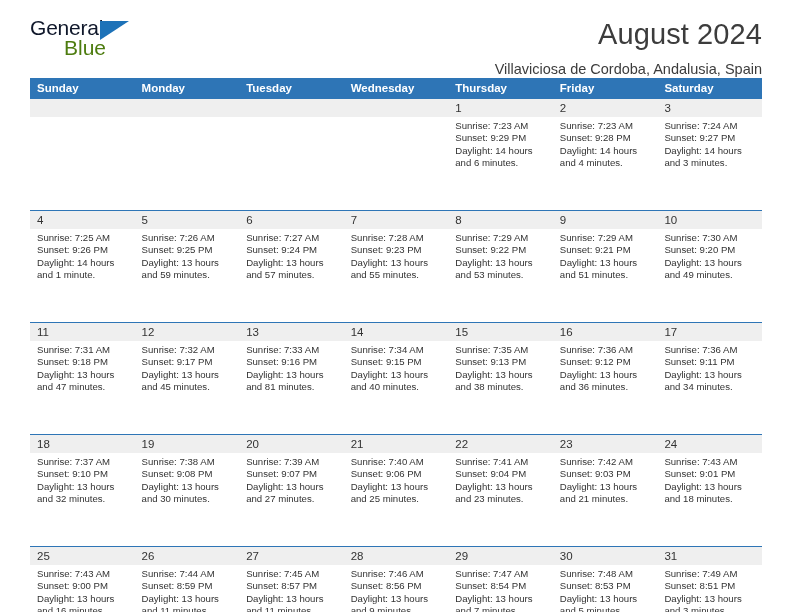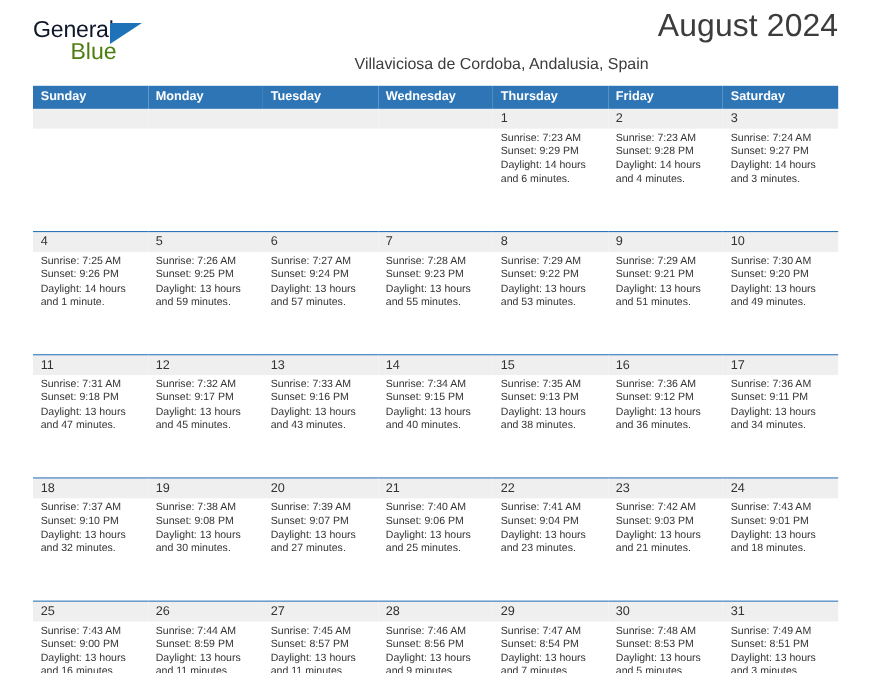--- a/index.html
+++ b/index.html
@@ -52,34 +52,34 @@
     position: absolute;
     left: 34px; top: 20px;
     font-size: 21px;
     color: #4d7c0f;
     font-family: "Liberation Sans", sans-serif;
   }
   .title-block {
     text-align: right;
     flex: 1 1 auto;
     padding-top: 6px;
+    margin-top: 10px;
   }
   .month-title {
     font-size: 29px;
     font-weight: normal;
     color: #3c3c3c;
     line-height: 36px;
     letter-spacing: 0.1px;
   }
   .location {
     font-size: 14.5px;
     color: #3c3c3c;
     line-height: 22px;
     margin-top: 6px;
-    text-align: center;
   }
 
   
   .calendar {
     width: 732px;
     border-collapse: collapse;
     table-layout: fixed;
   }
   .calendar th {
     background: #2e75b6;
@@ -279,21 +279,21 @@
               <div class="cell-line">Daylight: 13 hours</div>
               <div class="cell-line">and 45 minutes.</div>
             </div>
           </td>
           <td class="day-cell">
             <div class="daynum-band">13</div>
             <div class="cell-body">
               <div class="cell-line">Sunrise: 7:33 AM</div>
               <div class="cell-line">Sunset: 9:16 PM</div>
               <div class="cell-line">Daylight: 13 hours</div>
-              <div class="cell-line">and 43 minutes.</div>
+              <div class="cell-line">and 81 minutes.</div>
             </div>
           </td>
           <td class="day-cell">
             <div class="daynum-band">14</div>
             <div class="cell-body">
               <div class="cell-line">Sunrise: 7:34 AM</div>
               <div class="cell-line">Sunset: 9:15 PM</div>
               <div class="cell-line">Daylight: 13 hours</div>
               <div class="cell-line">and 40 minutes.</div>
             </div>

